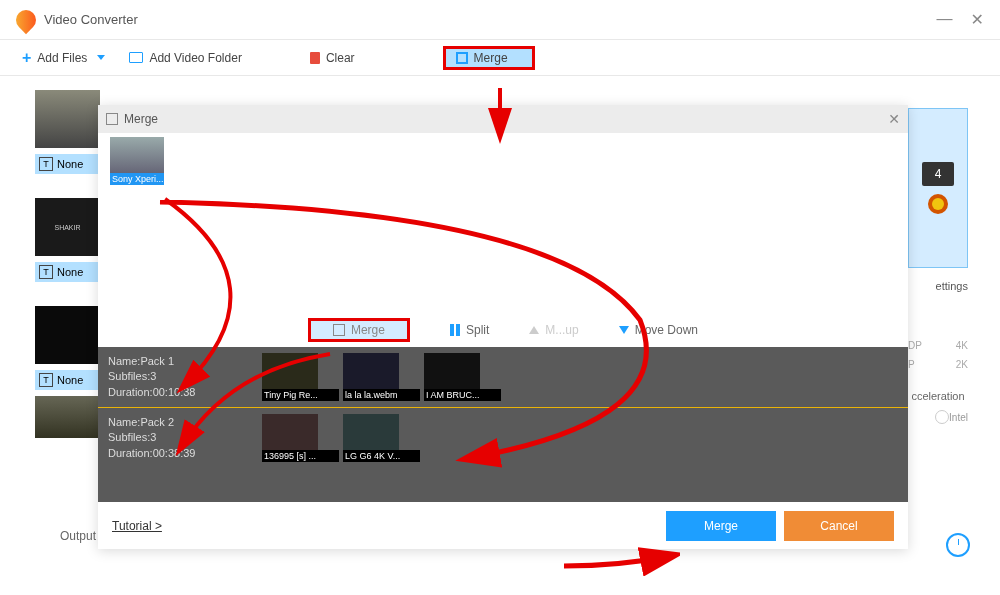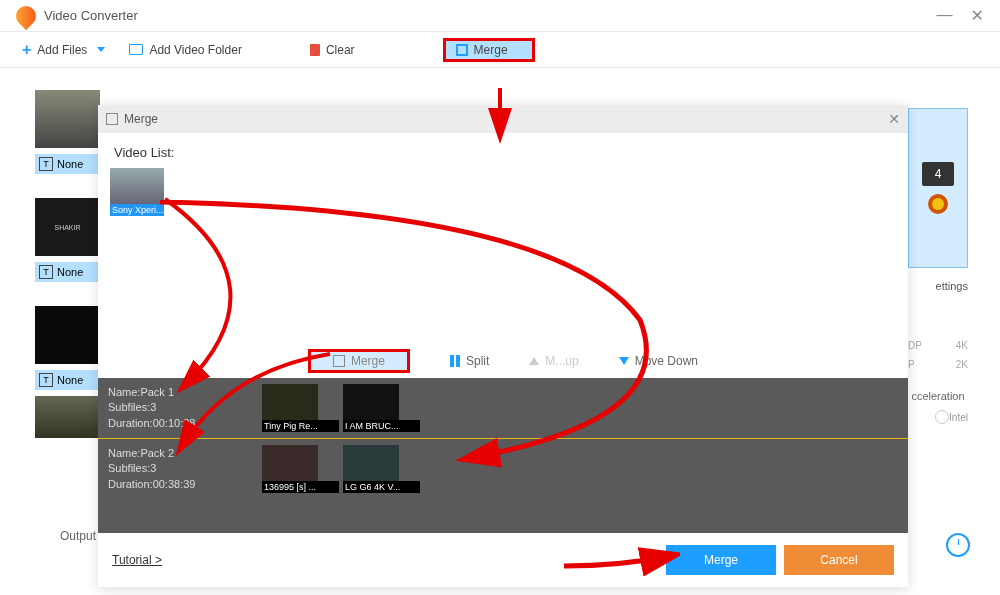--- a/index.html
+++ b/index.html
@@ -1,20 +1,20 @@
 <!DOCTYPE html>
 <html><head>
 <meta charset="utf-8">
 <style>
 * { box-sizing: border-box; margin: 0; padding: 0; font-family: "Segoe UI", Arial, sans-serif; }
 body { background: #f5f5f5; width: 1000px; height: 595px; overflow: hidden; position: relative; }
 
 .main-window { background: #fff; width: 1000px; height: 595px; position: relative; }
 
-.title-bar { height: 32px; display: flex; align-items: center; padding: 0 16px; border-bottom: 1px solid #e8e8e8; }
+.title-bar { height: 40px; display: flex; align-items: center; padding: 0 16px; border-bottom: 1px solid #e8e8e8; }
 .app-logo { width: 20px; height: 20px; background: linear-gradient(135deg,#f7b733,#fc4a1a); border-radius: 50% 50% 50% 0; transform: rotate(-45deg); margin-right: 8px; }
 .app-title { font-size: 13px; color: #555; flex: 1; }
 .win-controls { display: flex; gap: 18px; color: #888; }
 
 .toolbar { height: 36px; display: flex; align-items: center; padding: 0 12px; gap: 4px; border-bottom: 1px solid #e8e8e8; }
 .tb-btn { display: flex; align-items: center; gap: 6px; padding: 4px 10px; font-size: 12px; color: #444; cursor: pointer; }
 .tb-btn .plus { color: #1e9fff; font-weight: bold; font-size: 16px; }
 .tb-btn .folder-ic { width: 14px; height: 11px; border: 1px solid #1e9fff; border-radius: 1px; }
 .tb-btn .trash-ic { width: 10px; height: 12px; background: #e74c3c; border-radius: 1px; }
 .tb-btn .merge-ic { width: 12px; height: 12px; border: 2px solid #1e9fff; }
@@ -59,21 +59,21 @@
 .pack { display: flex; align-items: center; padding: 6px 10px; gap: 14px; }
 .pack + .pack { border-top: 1px solid #eab308; }
 .pack-info { color: #ddd; font-size: 11px; line-height: 1.4; width: 140px; }
 .pack-thumbs { display: flex; gap: 4px; }
 .pt { width: 77px; }
 .pt .th { width: 56px; height: 36px; background: #222; }
 .pt .cap { background: #000; color: #fff; font-size: 9px; padding: 1px 2px; white-space: nowrap; overflow: hidden; }
 
 .output-row { position: absolute; left: 60px; bottom: 52px; font-size: 12px; color: #666; }
 
-.modal-footer { display: flex; justify-content: space-between; align-items: center; padding: 10px 14px; height: 54px; }
+.modal-footer { display: flex; justify-content: space-between; align-items: center; padding: 10px 14px; height: 47px; }
 .tutorial { font-size: 12px; color: #333; text-decoration: underline; }
 .foot-btns { display: flex; gap: 8px; }
 .btn { width: 110px; height: 30px; display: flex; align-items: center; justify-content: center; font-size: 12px; cursor: pointer; color: #fff; }
 .btn-merge { background: #1e9fff; }
 .btn-cancel { background: #f08c36; }
 
 .clock-ic { position:absolute; right:30px; bottom:38px; width:24px; height:24px; border:2px solid #1e9fff; border-radius:50%; display:flex; align-items:center; justify-content:center; }
 .clock-ic::before { content:''; width:1px; height:6px; background:#1e9fff; position:absolute; top:4px; }
 
 .arrow { position: absolute; pointer-events: none; }
@@ -168,21 +168,20 @@
   <div class="clock-ic"></div>
 
   <div class="output-row">Output</div>
 
   <div class="modal">
     <div class="modal-title">
       <span class="ic"></span>
       <span>Merge</span>
       <span class="close">✕</span>
     </div>
-    <div class="vl-label">Video List:</div>
     <div class="video-list">
       <div class="vl-item">
         <div class="th" style="background:linear-gradient(#9aa,#667)"></div>
         <div class="cap">Sony Xperi...</div>
       </div>
     </div>
 
     <div class="mid-toolbar">
       <div class="mid-btn mid-merge-hl">
         <span class="ic" style="border:1px solid #888"></span>
@@ -211,20 +210,24 @@
           <div>Name:Pack 1</div>
           <div>Subfiles:3</div>
           <div>Duration:00:10:38</div>
         </div>
         <div class="pack-thumbs">
           <div class="pt">
               <div class="th" style="background:#2a2a1a"></div>
               <div class="cap">Tiny Pig Re...</div>
             </div>
           <div class="pt">
+              <div class="th" style="background:#1a1a2a"></div>
+              <div class="cap">la la la.webm</div>
+            </div>
+          <div class="pt">
               <div class="th" style="background:#111"></div>
               <div class="cap">I AM BRUC...</div>
             </div>
         </div>
       </div>
       <div class="pack">
         <div class="pack-info">
           <div>Name:Pack 2</div>
           <div>Subfiles:3</div>
           <div>Duration:00:38:39</div>

